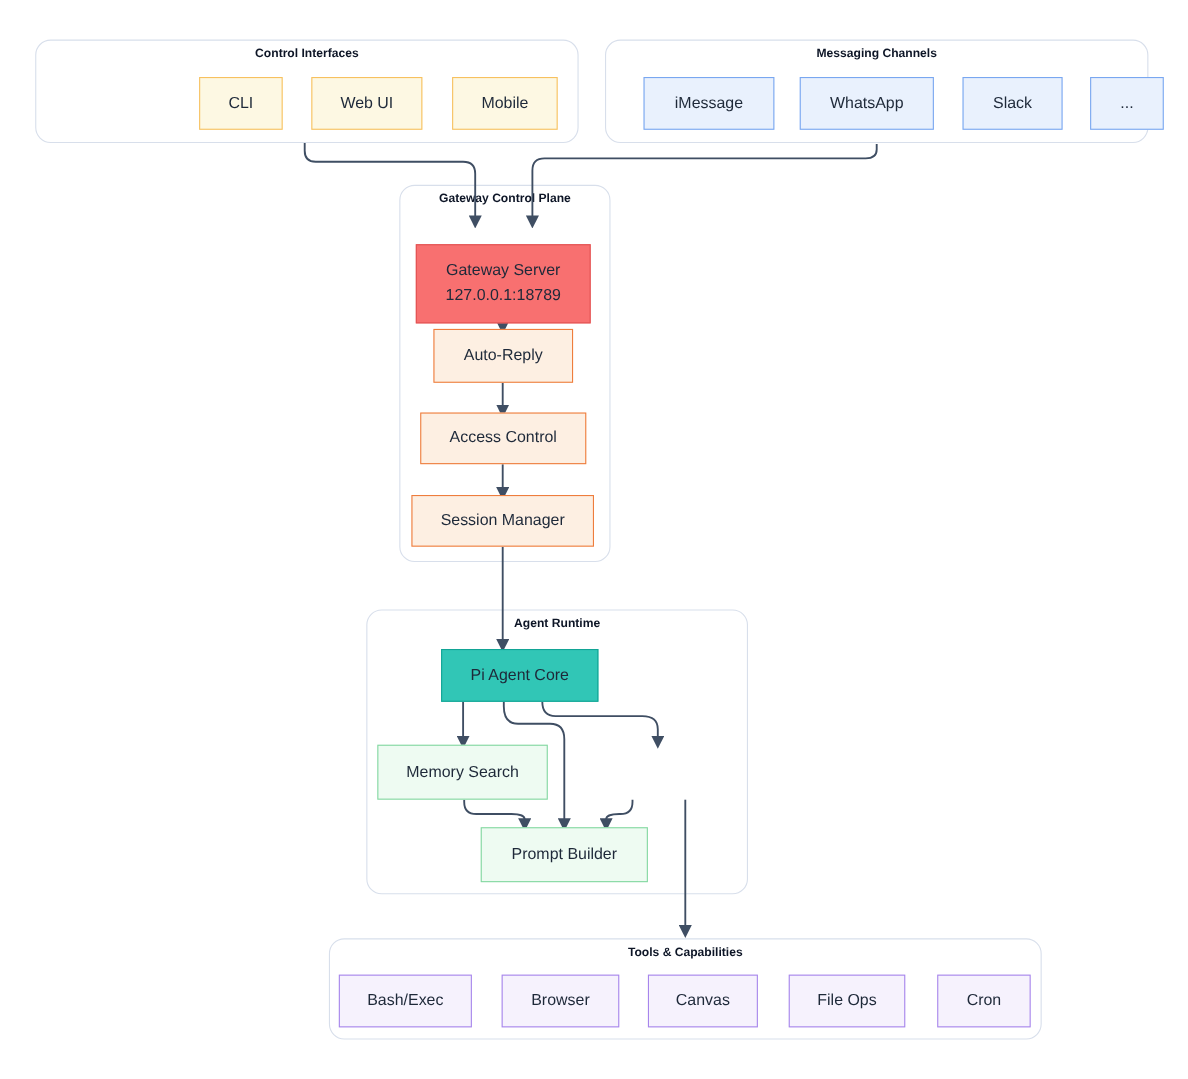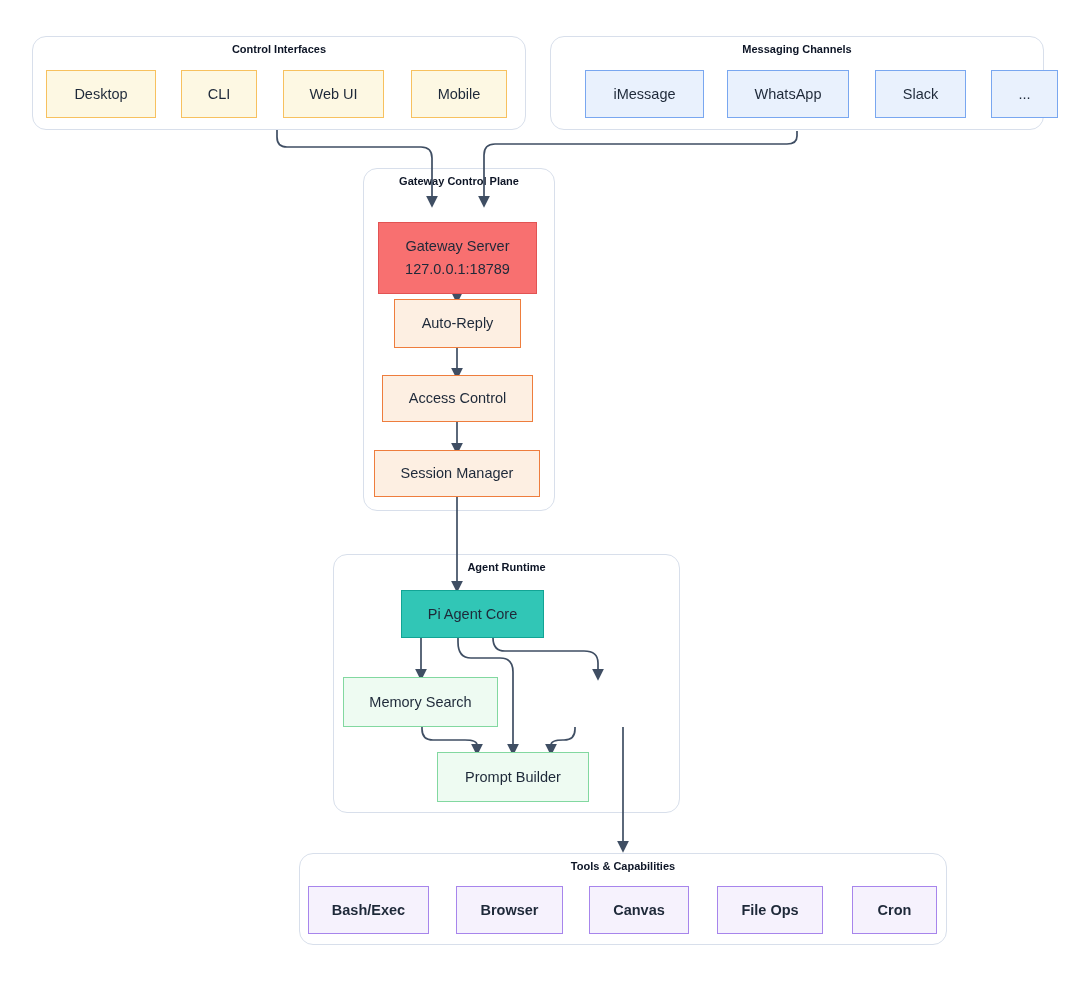--- a/index.html
+++ b/index.html
@@ -25,21 +25,21 @@
     display:flex;align-items:center;justify-content:center;text-align:center;
     font-size:14.5px;line-height:1.25;color:var(--text,#1e2939);background:#fff;
     border:1.8px solid #888;
   }
   .node.yellow{background:var(--yellow-fill,#fdf8e3);border-color:var(--yellow-stroke,#f7c15f);}
   .node.blue{background:var(--blue-fill,#e9f1fd);border-color:var(--blue-stroke,#79a7f0);margin-left:24px;}
   .node.red{background:var(--red-fill,#f87070);border-color:var(--red-stroke,#e25353);margin-top:20px;}
   .node.orange{background:var(--orange-fill,#fdefe2);border-color:var(--orange-stroke,#ee7d3d);}
   .node.teal{background:var(--teal-fill,#31c6b6);border-color:var(--teal-stroke,#12a495);margin-left:15px;}
   .node.green{background:var(--green-fill,#eefbf2);border-color:var(--green-stroke,#82d8a0);}
-  .node.purple{background:var(--purple-fill,#f6f2fd);border-color:var(--purple-stroke,#a785ec);font-weight:bold;}
+  .node.purple{background:var(--purple-fill,#f6f2fd);border-color:var(--purple-stroke,#a785ec);}
   .node .two-line{line-height:1.6;}
 </style>
 </head>
 <body>
 
 <div class="canvas">
 
   <section class="group" style="left:32px;top:36px;width:494px;height:94px">
     <div class="gtitle">Control Interfaces</div>
   </section>
@@ -73,21 +73,20 @@
     <path class="edge" d="M457,422 L457,444" marker-end="url(#arrowhead)"></path>
     <path class="edge" d="M457,497 L457,582" marker-end="url(#arrowhead)"></path>
     <path class="edge" d="M421,638 L421,670" marker-end="url(#arrowhead)"></path>
     <path class="edge" d="M458,638 L458,642 Q458,658 471,658 L500,658 Q513,658 513,672 L513,745" marker-end="url(#arrowhead)"></path>
     <path class="edge" d="M493,638 Q493,651 505,651 L584,651 Q598,651 598,663 L598,670" marker-end="url(#arrowhead)"></path>
     <path class="edge" d="M422,727 L422,729 Q422,740 433,740 L465,740 Q477,740 477,745" marker-end="url(#arrowhead)"></path>
     <path class="edge" d="M575,727 L575,729 Q575,740 564,740 L563,740 Q551,740 551,745" marker-end="url(#arrowhead)"></path>
     <path class="edge" d="M623,727 L623,842" marker-end="url(#arrowhead)"></path>
   </svg>
 
-  <div class="node yellow" style="left:46px;top:70px;width:110px;height:48px">Desktop</div>
   <div class="node yellow" style="left:181px;top:70px;width:76px;height:48px">CLI</div>
   <div class="node yellow" style="left:283px;top:70px;width:101px;height:48px">Web UI</div>
   <div class="node yellow" style="left:411px;top:70px;width:96px;height:48px">Mobile</div>
 
   <div class="node blue" style="left:561px;top:70px;width:119px;height:48px">iMessage</div>
   <div class="node blue" style="left:851px;top:70px;width:91px;height:48px">Slack</div>
   <div class="node blue" style="left:703px;top:70px;width:122px;height:48px">WhatsApp</div>
   <div class="node blue" style="left:967px;top:70px;width:67px;height:48px">...</div>
 
   <div class="node red" style="left:378px;top:202px;width:159px;height:72px">

